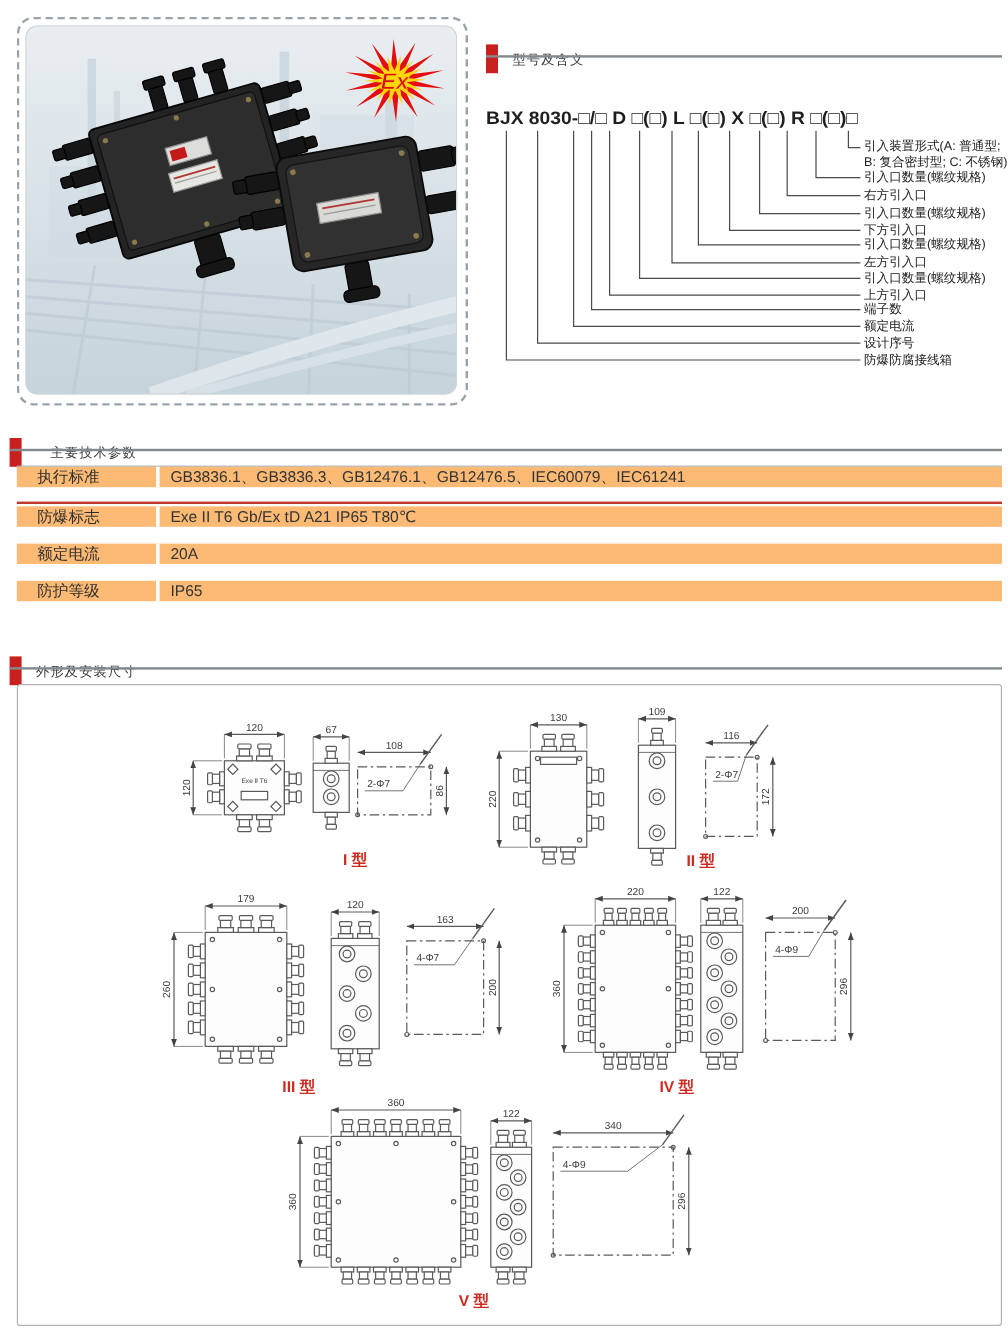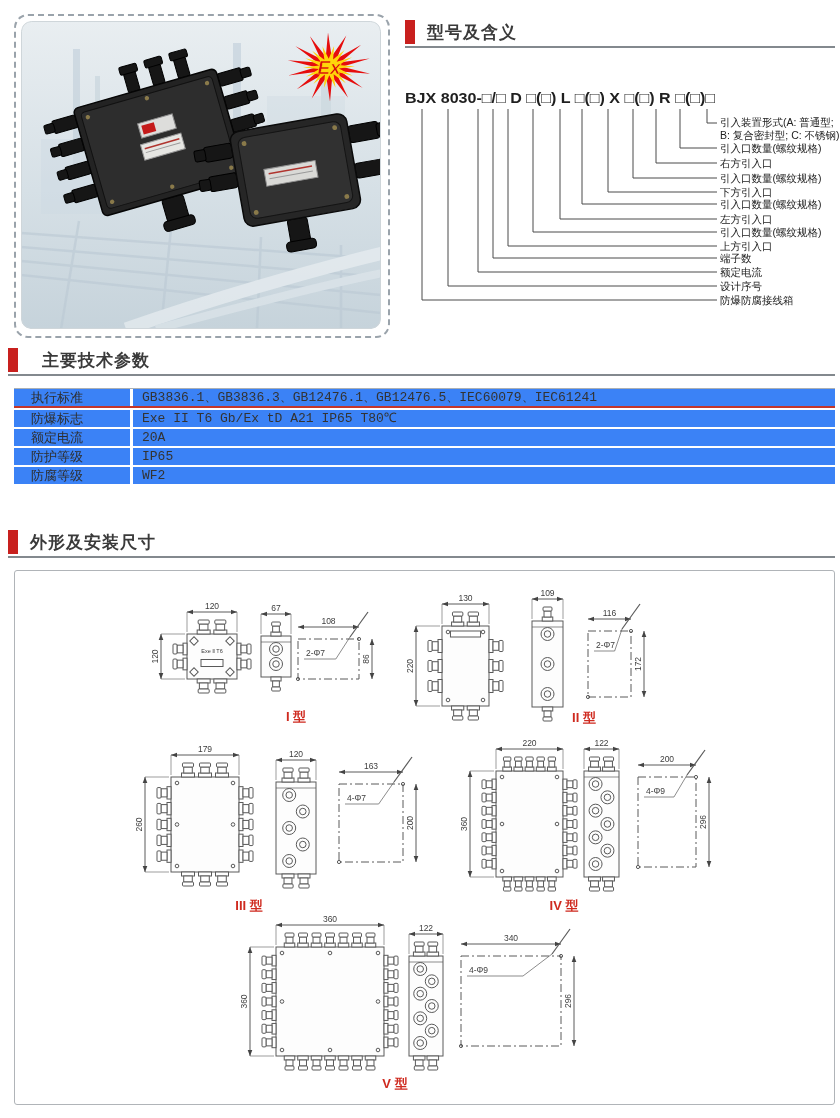--- a/index.html
+++ b/index.html
@@ -1,35 +1,35 @@
 <!DOCTYPE html>
 <html><head>
 <meta charset="utf-8">
 <style>
   html,body{margin:0;padding:0;background:#fff;}
   .page{position:relative;width:840px;height:1118px;background:#ffffff;overflow:hidden;
         font-family:"Liberation Sans","DejaVu Sans",sans-serif;color:#333;}
   
-  .sec-title{position:absolute;display:flex;align-items:center;font-weight:bold;
-             font-size:17px;color:#3a3a3a;letter-spacing:1px;}
+  .sec-title{position:absolute;display:flex;align-items:center;font-weight:normal;
+             font-size:11px;color:#3a3a3a;letter-spacing:1px;margin-top:17px;}
   .redbar{width:10px;height:24px;background:#c8201e;margin-right:12px;}
   .sec-rule{position:absolute;height:2px;background:#83898e;}
   
   .photo-frame{position:absolute;left:14px;top:14px;width:376px;height:324px;
                border:2px dashed #9aa3ab;border-radius:14px;box-sizing:border-box;padding:5px;}
   .photo-frame svg{display:block;border-radius:10px;}
   
   .model-diagram{position:absolute;left:405px;top:58px;width:435px;height:235px;margin-top:29px;}
   .model-diagram svg{position:absolute;left:0;top:0;}
   .leader-label{position:absolute;left:315px;width:120px;font-size:10.5px;line-height:13px;color:#222;}
   
   .params-table{position:absolute;left:14px;top:388px;width:821px;border-top:1px solid #aab0b5;}
-  .param-row{display:flex;height:17px;line-height:17px;background:#3b82f6;margin-bottom:2px;font-size:13px;}
+  .param-row{display:flex;height:17px;line-height:17px;background:#fdba74;margin-bottom:14px;font-size:13px;}
   .param-label{width:99px;padding-left:17px;border-right:3px solid #ffffff;color:#2e2e2e;flex:none;}
-  .param-value{padding-left:9px;color:#333;white-space:nowrap;font-family:Liberation Mono, monospace;}
+  .param-value{padding-left:9px;color:#333;white-space:nowrap;}
   .red-rule{height:2px;background:#c2362b;margin:-2px 0 2px 0;}
   
   .drawing-box{position:absolute;left:14px;top:570px;width:819px;height:533px;
                border:1px solid #b0b4b8;border-radius:3px;background:#fff;}
   .drawing-box svg{display:block;}
 </style>
 </head>
 <body>
 
 <div class="page">
@@ -212,24 +212,20 @@
       <div class="param-label">防爆标志</div>
       <div class="param-value">Exe II T6 Gb/Ex tD A21 IP65 T80℃</div>
     </div>
     <div class="param-row">
       <div class="param-label">额定电流</div>
       <div class="param-value">20A</div>
     </div>
     <div class="param-row">
       <div class="param-label">防护等级</div>
       <div class="param-value">IP65</div>
-    </div>
-    <div class="param-row">
-      <div class="param-label">防腐等级</div>
-      <div class="param-value">WF2</div>
     </div>
   </div>
 
   <div class="sec-title" style="left:8px;top:530px;">
     <span class="redbar"></span>
     <span>外形及安装尺寸</span>
   </div>
   <div class="sec-rule" style="left:8px;top:556px;width:827px;"></div>
 
   <div class="drawing-box">

